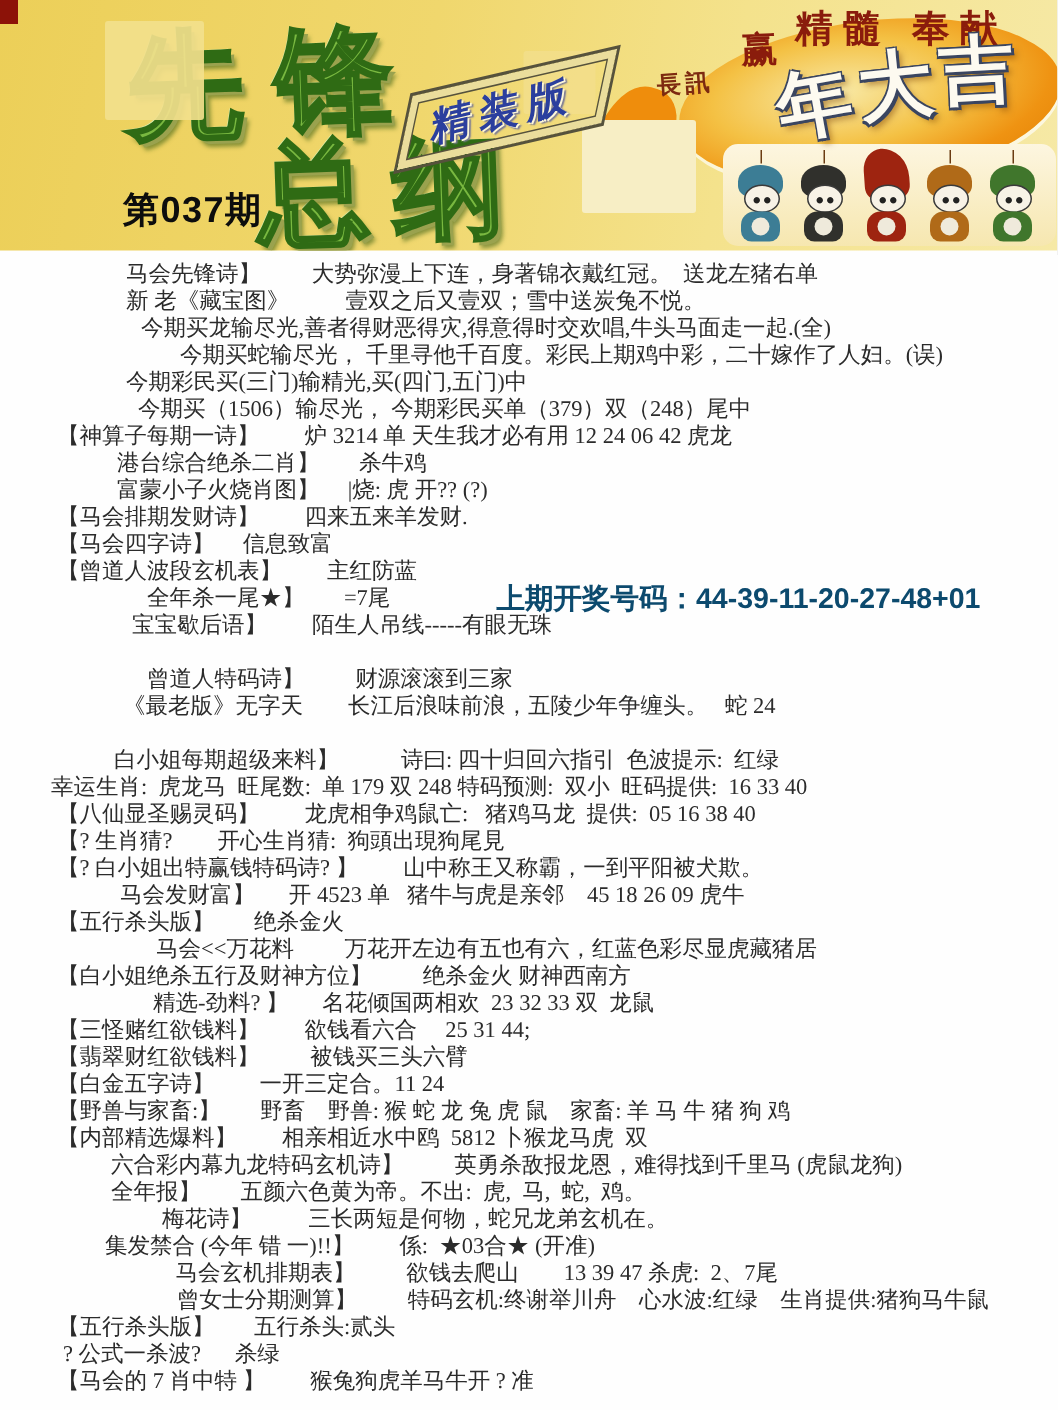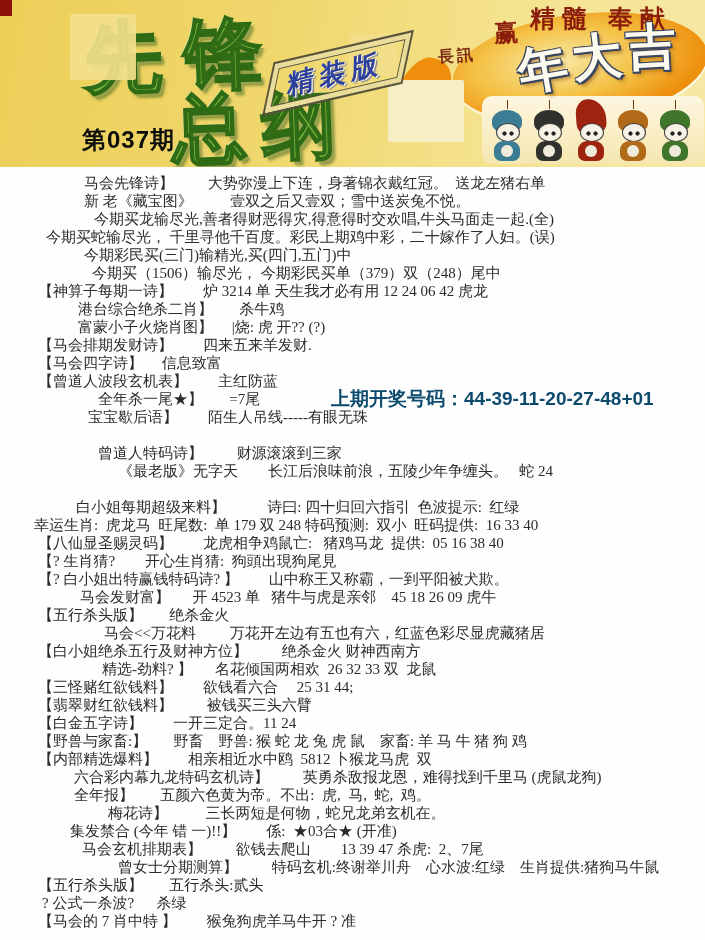--- a/index.html
+++ b/index.html
@@ -138,55 +138,55 @@
             <div class="belly"></div>
           </div>
         </div>
       </div>
   </div>
 
   <div class="sheet">
       <div class="tline" style="padding-left: 84px;">马会先锋诗】         大势弥漫上下连，身著锦衣戴红冠。  送龙左猪右单</div>
       <div class="tline" style="padding-left: 84px;">新 老《藏宝图》          壹双之后又壹双；雪中送炭兔不悦。</div>
       <div class="tline" style="padding-left: 94px;">今期买龙输尽光,善者得财恶得灾,得意得时交欢唱,牛头马面走一起.(全)</div>
-      <div class="tline" style="padding-left: 46px;">今期买蛇输尽光， 千里寻他千百度。彩民上期鸡中彩，二十嫁作了人妇。(误)</div>
+      <div class="tline" style="padding-left: 120px;">今期买蛇输尽光， 千里寻他千百度。彩民上期鸡中彩，二十嫁作了人妇。(误)</div>
       <div class="tline" style="padding-left: 84px;">今期彩民买(三门)输精光,买(四门,五门)中</div>
       <div class="tline" style="padding-left: 92px;">今期买（1506）输尽光， 今期彩民买单（379）双（248）尾中</div>
       <div class="tline" style="padding-left: 38px;">【神算子每期一诗】        炉 3214 单 天生我才必有用 12 24 06 42 虎龙</div>
       <div class="tline" style="padding-left: 78px;">港台综合绝杀二肖】       杀牛鸡</div>
       <div class="tline" style="padding-left: 78px;">富蒙小子火烧肖图】     |烧: 虎 开?? (?)</div>
       <div class="tline" style="padding-left: 38px;">【马会排期发财诗】        四来五来羊发财.</div>
       <div class="tline" style="padding-left: 38px;">【马会四字诗】     信息致富</div>
       <div class="tline" style="padding-left: 38px;">【曾道人波段玄机表】        主红防蓝</div>
       <div class="tline" style="padding-left: 98px;">全年杀一尾★】       =7尾</div>
       <div class="tline" style="padding-left: 88px;">宝宝歇后语】        陌生人吊线-----有眼无珠</div>
       <div class="tline" style="padding-left: 0px;">&nbsp;</div>
       <div class="tline" style="padding-left: 98px;">曾道人特码诗】         财源滚滚到三家</div>
-      <div class="tline" style="padding-left: 118px;">《最老版》无字天        长江后浪味前浪，五陵少年争缠头。   蛇 24</div>
+      <div class="tline" style="padding-left: 82px;">《最老版》无字天        长江后浪味前浪，五陵少年争缠头。   蛇 24</div>
       <div class="tline" style="padding-left: 0px;">&nbsp;</div>
       <div class="tline" style="padding-left: 76px;">白小姐每期超级来料】           诗曰: 四十归回六指引  色波提示:  红绿</div>
       <div class="tline" style="padding-left: 34px;">幸运生肖:  虎龙马  旺尾数:  单 179 双 248 特码预测:  双小  旺码提供:  16 33 40</div>
       <div class="tline" style="padding-left: 38px;">【八仙显圣赐灵码】        龙虎相争鸡鼠亡:   猪鸡马龙  提供:  05 16 38 40</div>
       <div class="tline" style="padding-left: 38px;">【? 生肖猜?        开心生肖猜:  狗頭出現狗尾見</div>
       <div class="tline" style="padding-left: 38px;">【? 白小姐出特赢钱特码诗? 】        山中称王又称霸，一到平阳被犬欺。</div>
       <div class="tline" style="padding-left: 80px;">马会发财富】      开 4523 单   猪牛与虎是亲邻    45 18 26 09 虎牛</div>
       <div class="tline" style="padding-left: 38px;">【五行杀头版】       绝杀金火</div>
       <div class="tline" style="padding-left: 104px;">马会&lt;&lt;万花料         万花开左边有五也有六，红蓝色彩尽显虎藏猪居</div>
       <div class="tline" style="padding-left: 38px;">【白小姐绝杀五行及财神方位】         绝杀金火 财神西南方</div>
-      <div class="tline" style="padding-left: 102px;">精选-劲料? 】      名花倾国两相欢  26 32 33 双  龙鼠</div>
+      <div class="tline" style="padding-left: 102px;">精选-劲料? 】      名花倾国两相欢  23 32 33 双  龙鼠</div>
       <div class="tline" style="padding-left: 38px;">【三怪赌红欲钱料】        欲钱看六合     25 31 44;</div>
       <div class="tline" style="padding-left: 38px;">【翡翠财红欲钱料】         被钱买三头六臂</div>
       <div class="tline" style="padding-left: 38px;">【白金五字诗】        一开三定合。11 24</div>
       <div class="tline" style="padding-left: 38px;">【野兽与家畜:】       野畜    野兽: 猴 蛇 龙 兔 虎 鼠    家畜: 羊 马 牛 猪 狗 鸡</div>
       <div class="tline" style="padding-left: 38px;">【内部精选爆料】        相亲相近水中鸥  5812 卜猴龙马虎  双</div>
       <div class="tline" style="padding-left: 74px;">六合彩内幕九龙特码玄机诗】         英勇杀敌报龙恩，难得找到千里马 (虎鼠龙狗)</div>
       <div class="tline" style="padding-left: 74px;">全年报】       五颜六色黄为帝。不出:  虎,  马,  蛇,  鸡。</div>
       <div class="tline" style="padding-left: 108px;">梅花诗】          三长两短是何物，蛇兄龙弟玄机在。</div>
       <div class="tline" style="padding-left: 70px;">集发禁合 (今年 错 一)!!】        係:  ★03合★ (开准)</div>
-      <div class="tline" style="padding-left: 82px;">马会玄机排期表】         欲钱去爬山        13 39 47 杀虎:  2、7尾</div>
+      <div class="tline" style="padding-left: 117px;">马会玄机排期表】         欲钱去爬山        13 39 47 杀虎:  2、7尾</div>
       <div class="tline" style="padding-left: 118px;">曾女士分期测算】         特码玄机:终谢举川舟    心水波:红绿    生肖提供:猪狗马牛鼠</div>
       <div class="tline" style="padding-left: 38px;">【五行杀头版】       五行杀头:贰头</div>
       <div class="tline" style="padding-left: 42px;">? 公式一杀波?      杀绿</div>
       <div class="tline" style="padding-left: 38px;">【马会的 7 肖中特 】        猴兔狗虎羊马牛开 ? 准</div>
     </div>
 
   <div class="last-draw">上期开奖号码：44-39-11-20-27-48+01</div>
 </div>
 
 </body></html>

